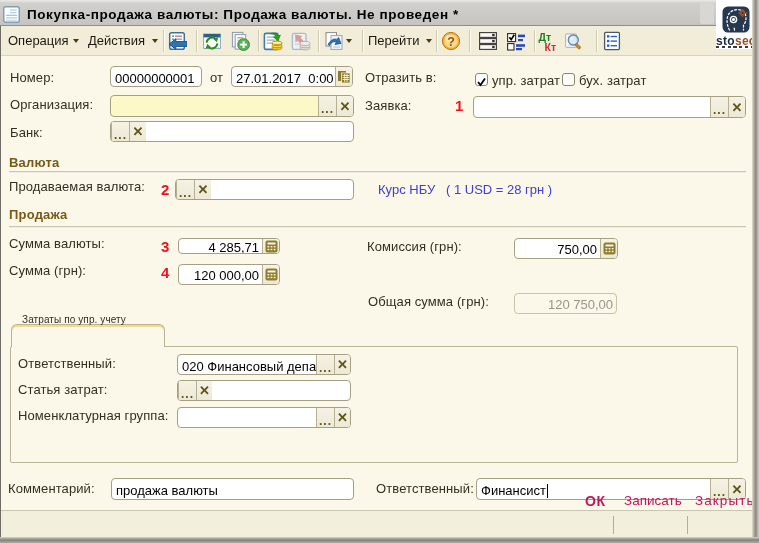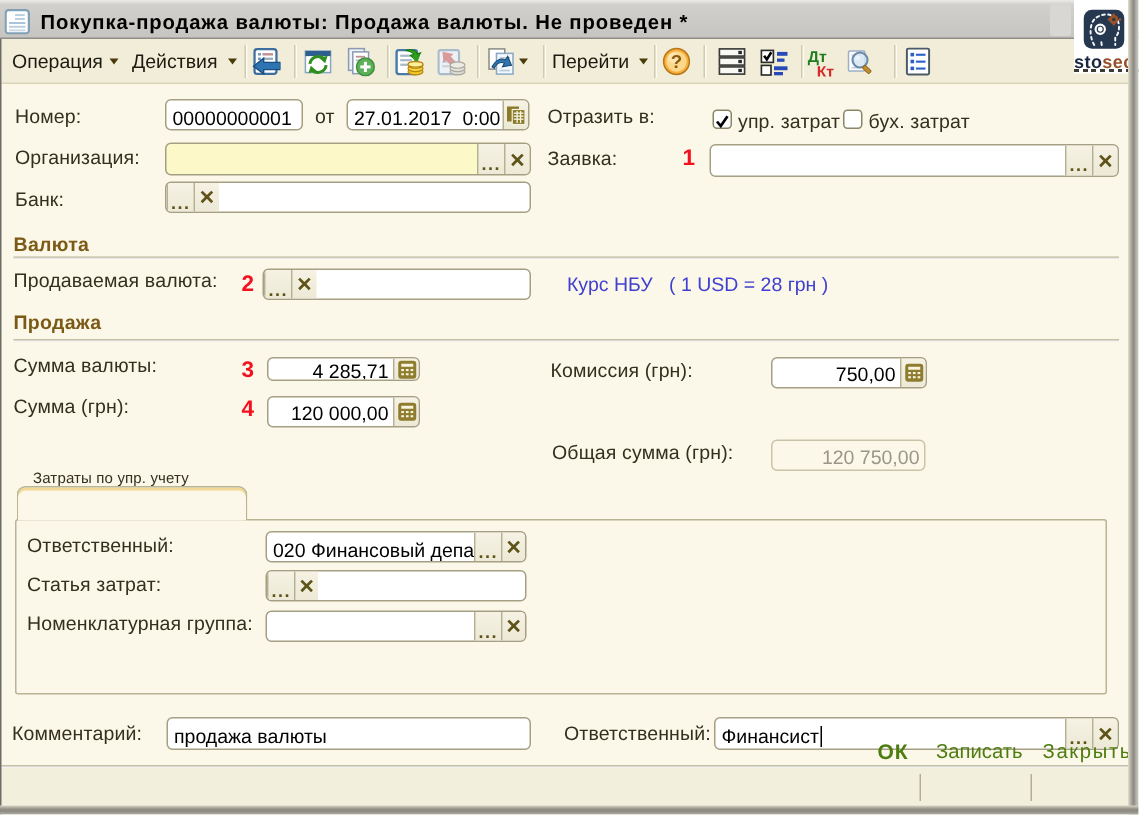--- a/index.html
+++ b/index.html
@@ -18,21 +18,21 @@
 .inp .tx{flex:1;padding:3px 0 0 4px;display:flex;align-items:center;white-space:nowrap;overflow:hidden}
 .inp .tx.rt{justify-content:flex-end;padding:2px 3px 0 0}
 .cell{display:flex;align-items:center;justify-content:center;background:linear-gradient(#F6F2E4,#EDE9D6);border-left:1px solid #B5B090}
 .dots{font-weight:bold;font-size:12px;color:#5E5318;letter-spacing:1px;line-height:6px;margin-top:6px}
 .xx{font-weight:bold;font-size:13px;color:#5E5318}
 .sect{font-weight:bold;font-size:13px;color:#7A5A15;letter-spacing:0.2px;white-space:nowrap}
 .groove{height:2px;background:linear-gradient(#B7B399,#FFFFFF)}
 .red{font-weight:bold;font-size:15px;color:#F3111F}
 .cb{width:13px;height:13px;background:#fff;border:1px solid #8A8767;border-radius:3px}
 #btnbar{left:1px;top:512px;width:751px;height:26px;background:#F3EFDD}
-.bbtn{top:493px;font-size:13.5px;color:#4d7c0f;white-space:nowrap}
+.bbtn{top:493px;font-size:13.5px;color:#be185d;white-space:nowrap}
 .bsep{top:516px;width:1px;height:18px;background:#B3AF94}
 #borderR{right:0;top:0;width:7px;height:543px;background:linear-gradient(90deg,#E4E0D0,#ABA79B 30%,#8B8982 55%,#B6B4AE 80%,#C9C7C3)}
 #borderB{left:0;bottom:0;width:759px;height:6px;background:linear-gradient(#D9D5C5,#938F83 40%,#8B8982 60%,#AEACA6)}
 #borderL{left:0;top:26px;width:1px;height:517px;background:#6E6C66}
 </style></head>
 <body>
 <div class="abs" id="titlebar"></div>
 <div class="abs" id="titleline"></div>
 <svg class="abs" style="left:3px;top:6px" width="17" height="17" viewBox="0 0 17 17">
  <rect x="0.75" y="0.75" width="15.5" height="15.5" rx="2" fill="#fff" stroke="#7FA0B5" stroke-width="1.5"></rect>

